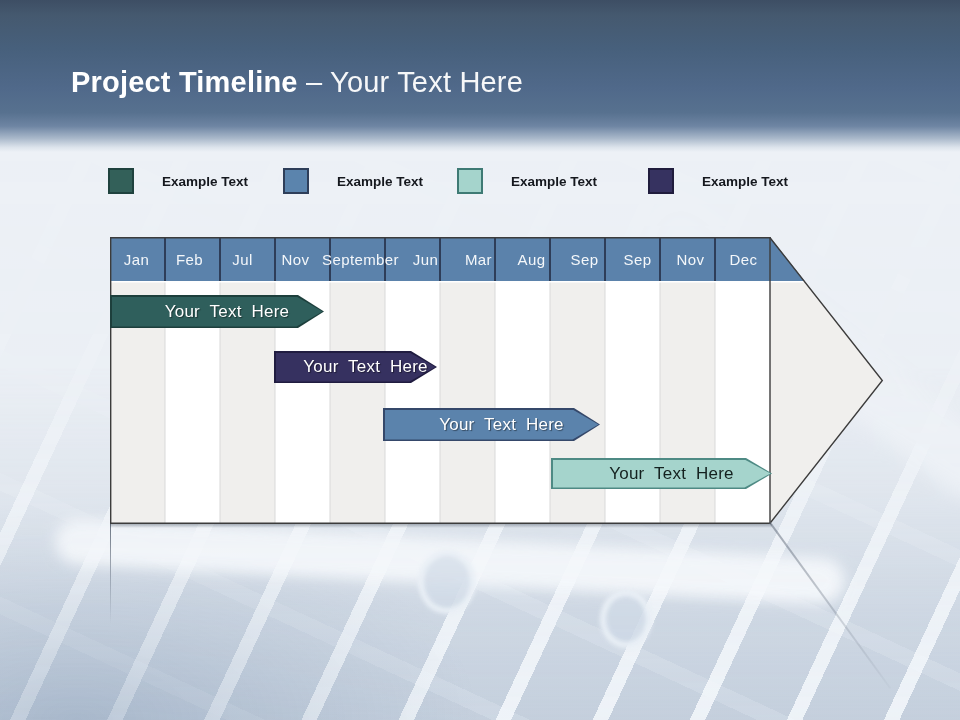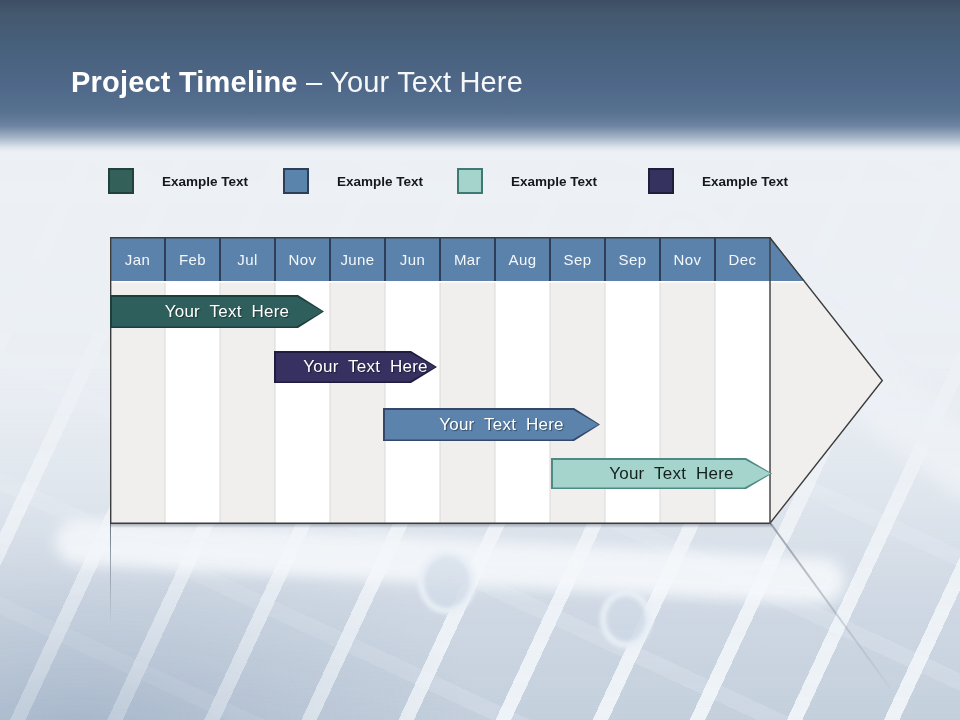--- a/index.html
+++ b/index.html
@@ -196,21 +196,21 @@
 
     <line x1="660" y1="0" x2="660" y2="287" stroke="var(--outline,#3c3c3c)" stroke-width="1.4"></line>
     <path d="M0.7,0.7 L660,0.7 L772.3,143.5 L660,286.3 L0.7,286.3 Z" fill="none" stroke="var(--outline,#3c3c3c)" stroke-width="1.4"></path>
   </svg>
 
   <div class="months">
     <div class="month-cell">Jan</div>
     <div class="month-cell">Feb</div>
     <div class="month-cell">Jul</div>
     <div class="month-cell">Nov</div>
-    <div class="month-cell">June</div>
+    <div class="month-cell">September</div>
     <div class="month-cell">Jun</div>
     <div class="month-cell">Mar</div>
     <div class="month-cell">Aug</div>
     <div class="month-cell">Sep</div>
     <div class="month-cell">Sep</div>
     <div class="month-cell">Nov</div>
     <div class="month-cell">Dec</div>
   </div>
 
   <div class="bar b0">

